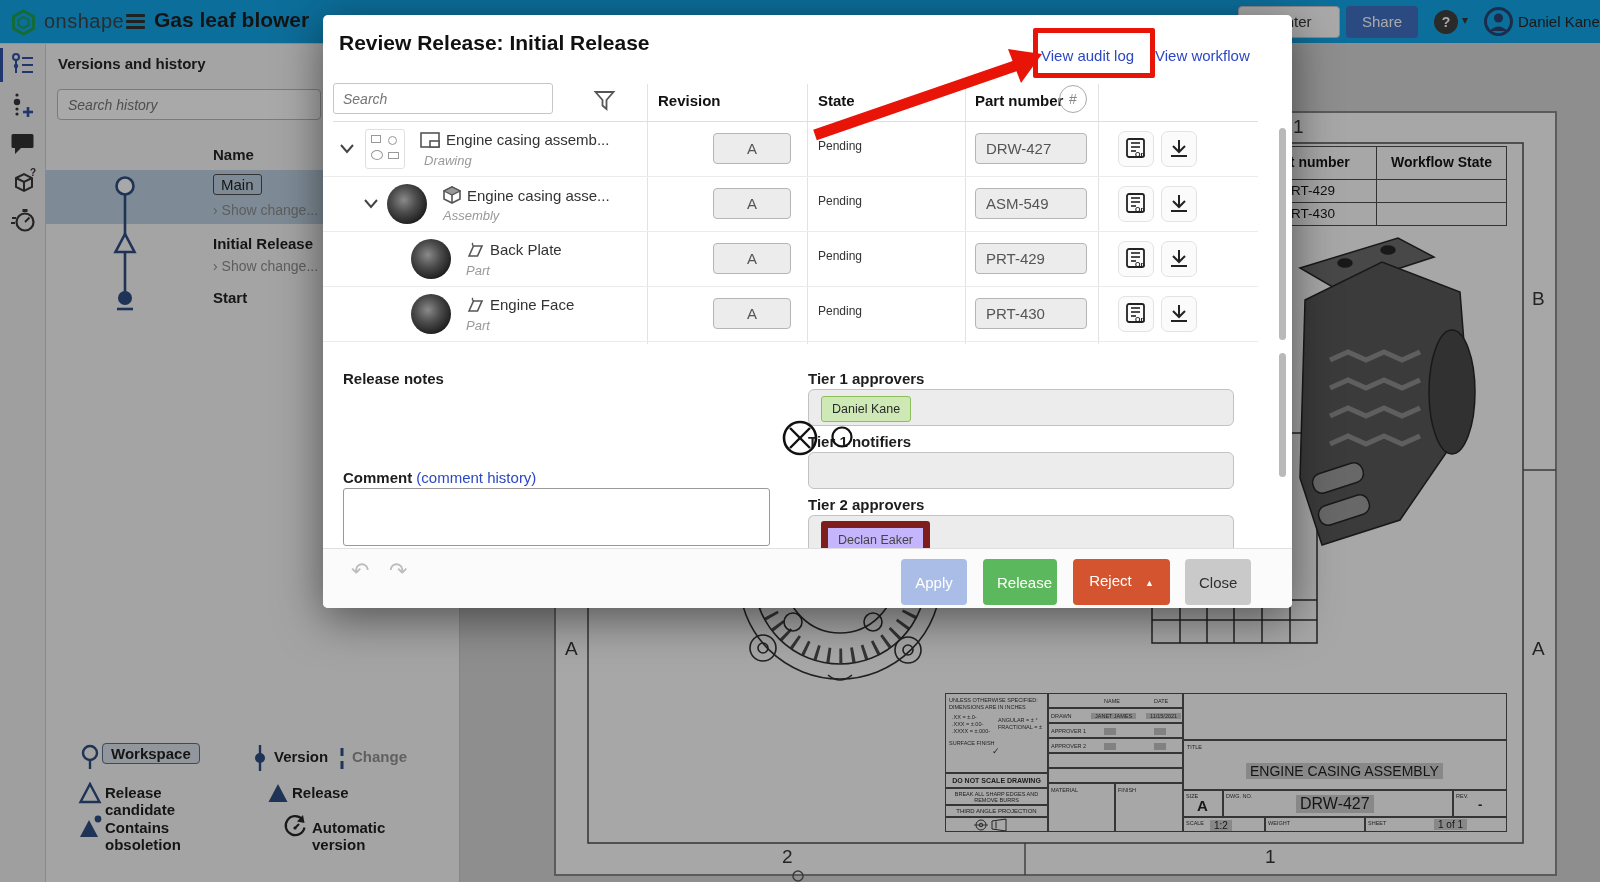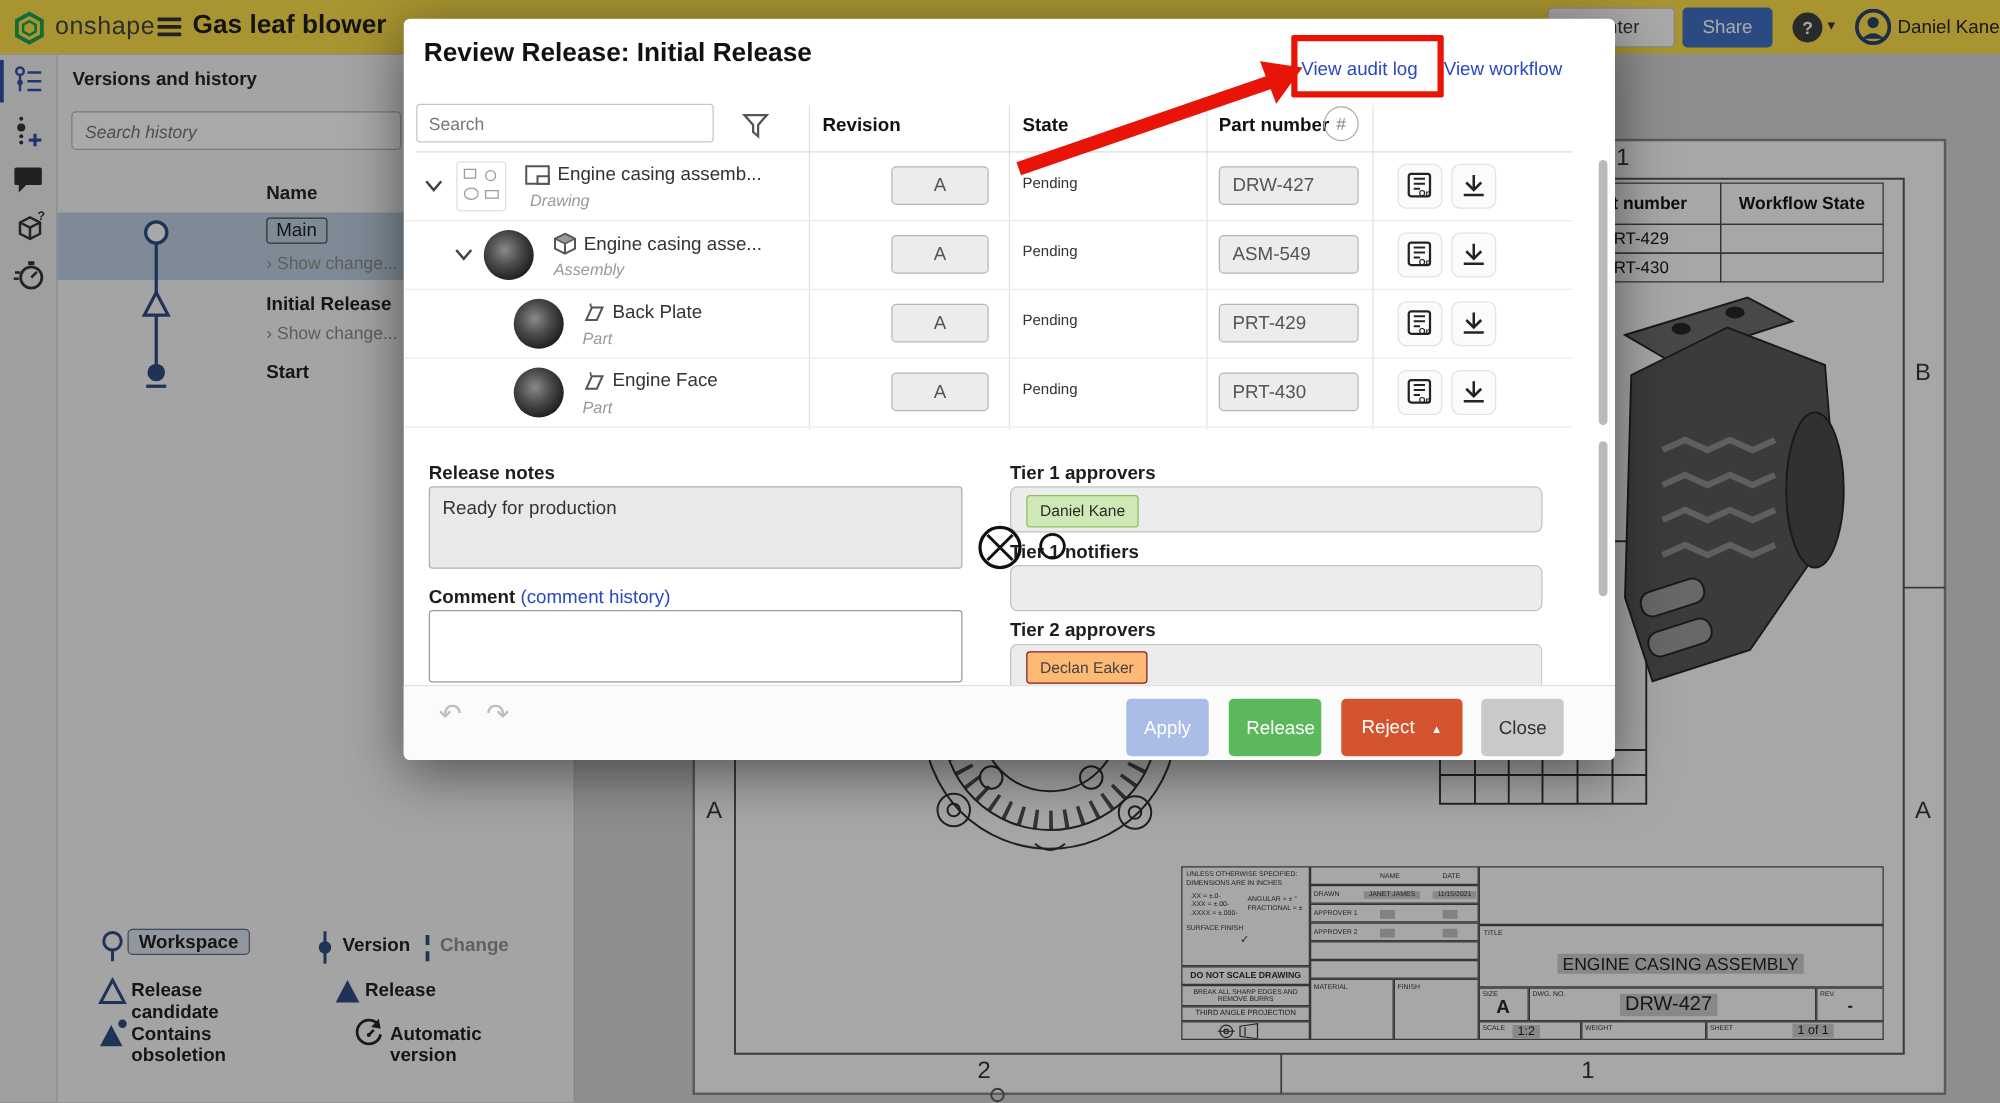--- a/index.html
+++ b/index.html
@@ -1,20 +1,20 @@
 <!DOCTYPE html>
 <html><head>
 <meta charset="utf-8">
 <style>
   html,body{margin:0;padding:0;background:#666;}
   *{box-sizing:border-box;font-family:"Liberation Sans",sans-serif;}
   #stage{position:relative;width:1600px;height:882px;overflow:hidden;background:#d6d6d6;}
   .abs{position:absolute;}
   
-  #topbar{position:absolute;left:0;top:0;width:1600px;height:44px;background:#fde047;border-bottom:1px solid #d8d8d8;z-index:1;}
+  #topbar{position:absolute;left:0;top:0;width:1600px;height:44px;background:#0ea5e9;border-bottom:1px solid #d8d8d8;z-index:1;}
   .brand{position:absolute;left:44px;top:10px;font-size:20px;color:#3f3f3f;letter-spacing:.5px;}
   .hbar{position:absolute;left:126px;width:19px;height:3px;background:#2e2e2e;border-radius:1px;}
   .doctitle{position:absolute;left:154px;top:8px;font-size:21px;font-weight:bold;color:#1b1b1b;}
   .topbtn{position:absolute;top:6px;height:32px;border:1px solid #c9c9c9;border-radius:4px;font-size:15px;color:#333;text-align:center;line-height:30px;background:#fff;}
   .sharebtn{position:absolute;top:6px;height:32px;border-radius:4px;font-size:15px;color:#fff;text-align:center;line-height:32px;}
   #rail{position:absolute;left:0;top:44px;width:46px;height:838px;background:#f0f0f0;border-right:1px solid #cfcfcf;z-index:1;}
   #vpanel{position:absolute;left:46px;top:44px;width:414px;height:838px;background:#f7f7f7;border-right:1px solid #c9c9c9;z-index:1;}
   .ptitle{position:absolute;left:12px;top:11px;font-size:15px;font-weight:bold;color:#222;}
   .searchbox{position:absolute;border:1px solid #b9b9b9;border-radius:4px;background:#fff;font-size:14px;font-style:italic;color:#555;padding:0 10px;outline:none;}
   .colname{position:absolute;font-size:15px;font-weight:bold;color:#222;}
@@ -32,42 +32,42 @@
   .tb-cell{position:absolute;border:1px solid #4e4e4e;color:#2b2b2b;overflow:hidden;}
   .tb-lab{position:absolute;font-size:5.5px;color:#333;}
   .hl{background:#cdcdcd;padding:0 4px;}
   .ph-sq{position:absolute;width:12px;height:7px;background:#c2c2c2;}
   
   #dim{position:absolute;left:0;top:0;width:1600px;height:882px;background:rgba(10,10,10,.35);z-index:5;}
   
   #modal{position:absolute;left:323px;top:15px;width:969px;height:593px;background:#fff;border-radius:5px;box-shadow:0 10px 45px rgba(0,0,0,.5);z-index:10;}
   .mtitle{position:absolute;left:16px;top:16px;font-size:21px;font-weight:bold;color:#111;}
   .mlink{position:absolute;top:32px;font-size:15px;color:#2b47c3;cursor:pointer;}
-  .msearch{position:absolute;left:10px;top:68px;width:238px;height:31px;border:1px solid #c6c6c6;border-radius:3px;font-size:14px;color:#666;padding:0 9px;outline:none;}
+  .msearch{position:absolute;left:10px;top:68px;width:220px;height:31px;border:1px solid #c6c6c6;border-radius:3px;font-size:14px;font-style:italic;color:#666;padding:0 9px;outline:none;}
   .mhdr{position:absolute;top:77px;font-size:15px;font-weight:bold;color:#111;}
   .vsep{position:absolute;top:69px;width:1px;height:260px;background:#e3e3e3;}
   .hline{position:absolute;left:10px;width:925px;height:1px;background:#dedede;}
   .mrow{position:absolute;left:0;width:935px;height:55px;}
   .rowline{position:absolute;left:0;bottom:0;width:935px;height:1px;background:#ececec;}
   .chev{position:absolute;top:21px;}
   .thumb{position:absolute;top:7px;width:40px;height:40px;border:1px solid #e0e0e0;border-radius:3px;background:#fff;}
   .partthumb{background:radial-gradient(circle at 42% 40%, #8a8a8a 0%, #4c4c4c 38%, #1d1d1d 75%);border-radius:50%;border:none;}
   .tname{position:absolute;top:9px;display:flex;gap:6px;align-items:flex-end;font-size:15px;color:#333;white-space:nowrap;}
   .tsub{position:absolute;top:31px;font-size:13px;font-style:italic;color:#999;}
   .fieldbox{position:absolute;background:#ececec;border:1px solid #b5b5b5;border-radius:4px;font-size:15px;color:#555;}
   .rev{left:390px;top:11px;width:78px;height:31px;text-align:center;line-height:29px;}
   .pn{left:652px;top:11px;width:112px;height:31px;line-height:29px;padding-left:10px;}
   .staterow{position:absolute;left:495px;top:17px;font-size:12px;color:#333;}
   .rowbtn{position:absolute;top:9px;width:36px;height:36px;background:#fbfbfb;border:1px solid #e3e3e3;border-radius:7px;padding:5px;cursor:pointer;}
   .flabel{position:absolute;font-size:15px;font-weight:bold;color:#1d1d1d;white-space:nowrap;}
   .ta{position:absolute;font-size:15px;color:#333;padding:8px 10px;border-radius:3px;resize:none;outline:none;}
   .tierbox{position:absolute;left:485px;width:426px;height:37px;background:#ececec;border:1px solid #c2c2c2;border-radius:6px;}
   .chip{position:absolute;font-size:12.5px;padding:5px 10px;border-radius:3px;white-space:nowrap;}
   .chip-green{background:#cfe9b6;border:1px solid #8cbf5a;color:#2a2a2a;}
-  .chip-plain{background:#fdba74;border:1px solid #7f1d1d;color:#444;}
+  .chip-plain{background:#c4b5fd;border:7px solid #7f1d1d;color:#444;}
   #mfooter{position:absolute;left:0;top:533px;width:969px;height:60px;background:#fbfbfb;border-top:1px solid #e0e0e0;border-radius:0 0 5px 5px;}
   .histbtn{position:absolute;top:8px;font-size:22px;color:#bdbdbd;background:none;border:none;cursor:pointer;}
   .btn{position:absolute;top:10px;height:46px;border:none;border-radius:4px;font-size:15px;color:#fff;text-align:center;line-height:33px;cursor:pointer;padding:0 14px;}
   .sb{position:absolute;width:7px;border-radius:4px;background:#b9b9b9;left:956px;}
   
   #annot{position:absolute;left:0;top:0;width:1600px;height:882px;z-index:40;pointer-events:none;}
   #redbox{position:absolute;left:1033px;top:28px;width:122px;height:50px;border:5px solid #e91408;border-radius:2px;}
   .railicon{position:absolute;left:10px;}
 </style>
 </head>
@@ -486,21 +486,20 @@
             <polyline points="6,9 12,15 18,9" fill="none" stroke="#222" stroke-width="2"></polyline>
             <line x1="4" y1="19" x2="20" y2="19" stroke="#222" stroke-width="2"></line>
           </svg></button>
       <div class="rowline"></div>
     </div>
 
     <div class="sb" style="top:113px;height:212px;"></div>
     <div class="sb" style="top:338px;height:124px;"></div>
 
     <div class="flabel" style="left:20px;top:355px;">Release notes</div>
-    <textarea class="ta" readonly="" style="left: 20px; top: 374px; width: 427px; height: 66px; background: rgb(233, 233, 233); border: 1px solid rgb(176, 176, 176);">Ready for production</textarea>
     <div class="flabel" style="left:20px;top:454px;">
       <span>Comment</span>
       <span style="font-weight:normal;color:#2b47c3;cursor:pointer;">(comment history)</span>
     </div>
     <textarea class="ta" style="left: 20px; top: 473px; width: 427px; height: 58px; background: rgb(255, 255, 255); border: 1px solid rgb(153, 153, 153);"></textarea>
 
     <div class="flabel" style="left:485px;top:355px;">Tier 1 approvers</div>
     <div class="tierbox" style="top:374px;">
       <div class="chip chip-green" style="left:12px;top:6px;">Daniel Kane</div>
     </div>

